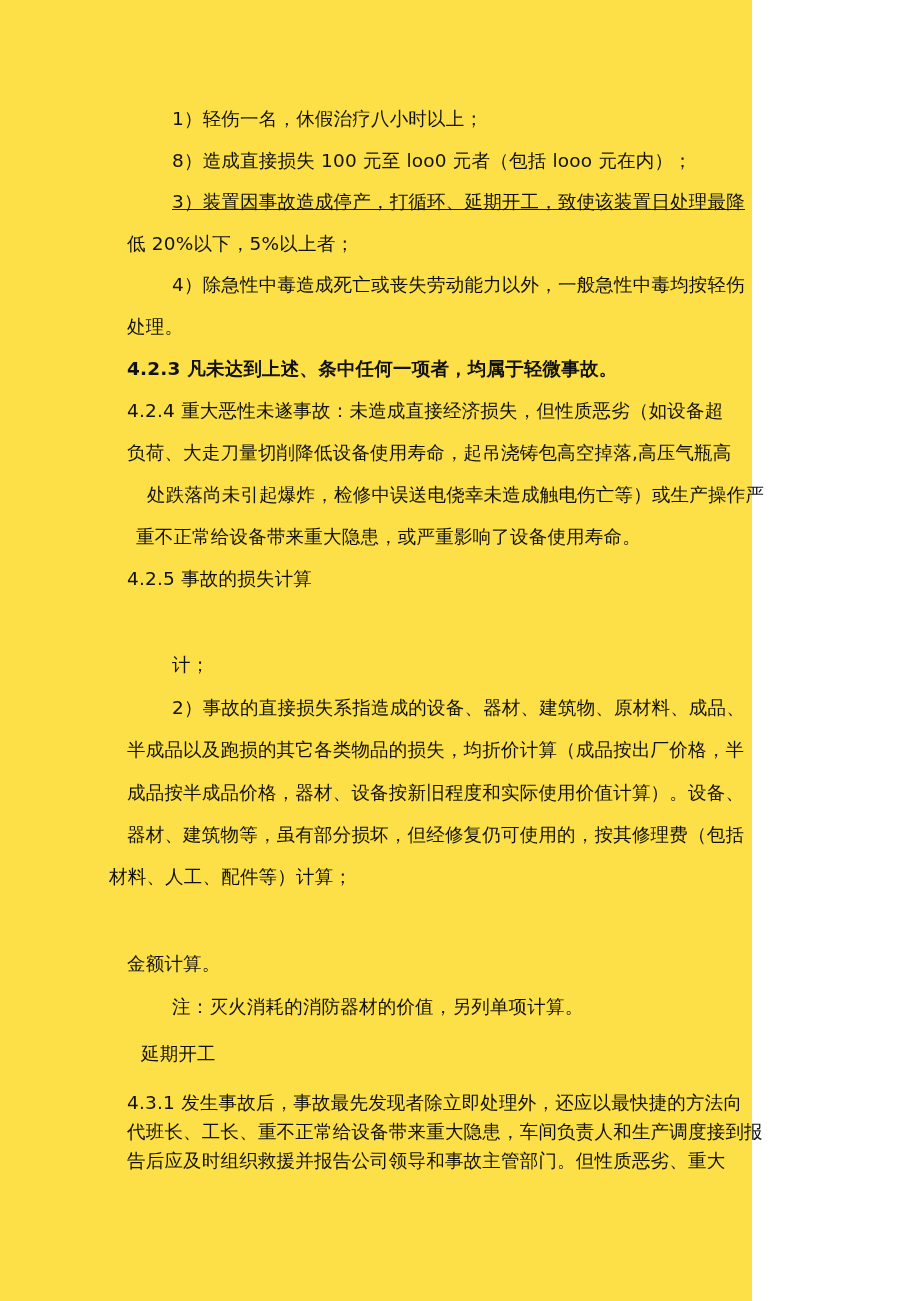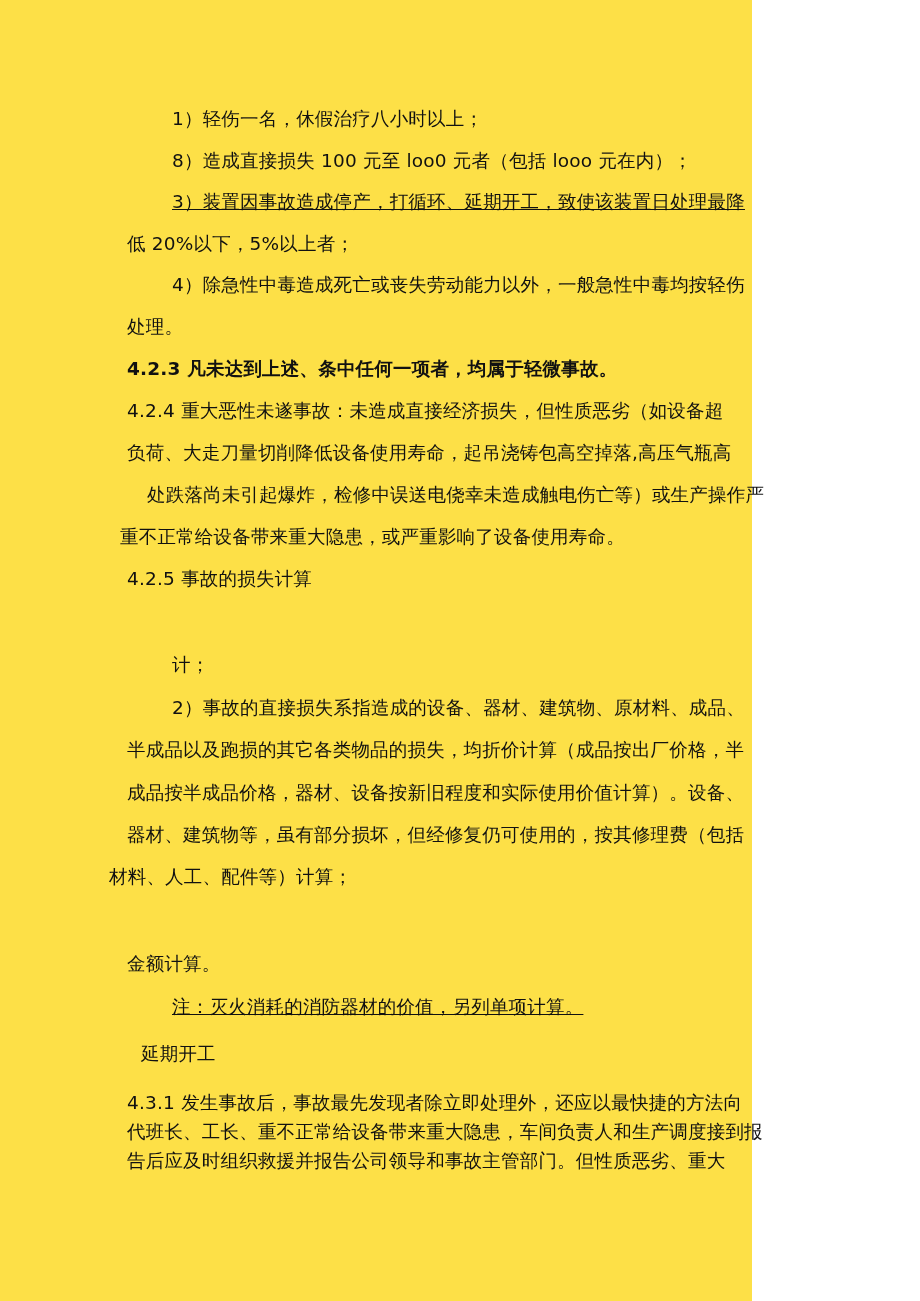--- a/index.html
+++ b/index.html
@@ -38,27 +38,27 @@
   <div class="line" style="left:172px;top:108px;">1）轻伤一名，休假治疗八小时以上；</div>
   <div class="line" style="left:172px;top:150px;">8）造成直接损失 100 元至 loo0 元者（包括 looo 元在内）；</div>
   <div class="line" style="left:172px;top:191px;text-decoration:underline;">3）装置因事故造成停产，打循环、延期开工，致使该装置日处理最降</div>
   <div class="line" style="left:127px;top:233px;">低 20%以下，5%以上者；</div>
   <div class="line" style="left:172px;top:274px;">4）除急性中毒造成死亡或丧失劳动能力以外，一般急性中毒均按轻伤</div>
   <div class="line" style="left:127px;top:316px;">处理。</div>
   <div class="line" style="left:127px;top:358px;font-weight:bold;">4.2.3  凡未达到上述、条中任何一项者，均属于轻微事故。</div>
   <div class="line" style="left:127px;top:400px;">4.2.4  重大恶性未遂事故：未造成直接经济损失，但性质恶劣（如设备超</div>
   <div class="line" style="left:127px;top:442px;">负荷、大走刀量切削降低设备使用寿命，起吊浇铸包高空掉落,高压气瓶高</div>
   <div class="line" style="left:127px;top:484px;margin-left:20px;">处跌落尚未引起爆炸，检修中误送电侥幸未造成触电伤亡等）或生产操作严</div>
-  <div class="line" style="left:120px;top:526px;">重不正常给设备带来重大隐患，或严重影响了设备使用寿命。</div>
+  <div class="line" style="left:136px;top:526px;">重不正常给设备带来重大隐患，或严重影响了设备使用寿命。</div>
   <div class="line" style="left:127px;top:568px;">4.2.5 事故的损失计算</div>
   <div class="line" style="left:172px;top:654px;">计；</div>
   <div class="line" style="left:172px;top:697px;">2）事故的直接损失系指造成的设备、器材、建筑物、原材料、成品、</div>
   <div class="line" style="left:127px;top:739px;">半成品以及跑损的其它各类物品的损失，均折价计算（成品按出厂价格，半</div>
   <div class="line" style="left:127px;top:782px;">成品按半成品价格，器材、设备按新旧程度和实际使用价值计算）。设备、</div>
   <div class="line" style="left:127px;top:824px;">器材、建筑物等，虽有部分损坏，但经修复仍可使用的，按其修理费（包括</div>
   <div class="line" style="left:109px;top:866px;">材料、人工、配件等）计算；</div>
   <div class="line" style="left:127px;top:953px;">金额计算。</div>
-  <div class="line" style="left:172px;top:996px;text-decoration:underline;">注：灭火消耗的消防器材的价值，另列单项计算。</div>
+  <div class="line" style="left:172px;top:996px;">注：灭火消耗的消防器材的价值，另列单项计算。</div>
   <div class="line" style="left:141px;top:1043px;">延期开工</div>
   <div class="line" style="left:127px;top:1092px;">4.3.1 发生事故后，事故最先发现者除立即处理外，还应以最快捷的方法向</div>
   <div class="line" style="left:127px;top:1121px;">代班长、工长、重不正常给设备带来重大隐患，车间负责人和生产调度接到报</div>
   <div class="line" style="left:127px;top:1150px;">告后应及时组织救援并报告公司领导和事故主管部门。但性质恶劣、重大</div>
 </div>
 
 </body></html>

